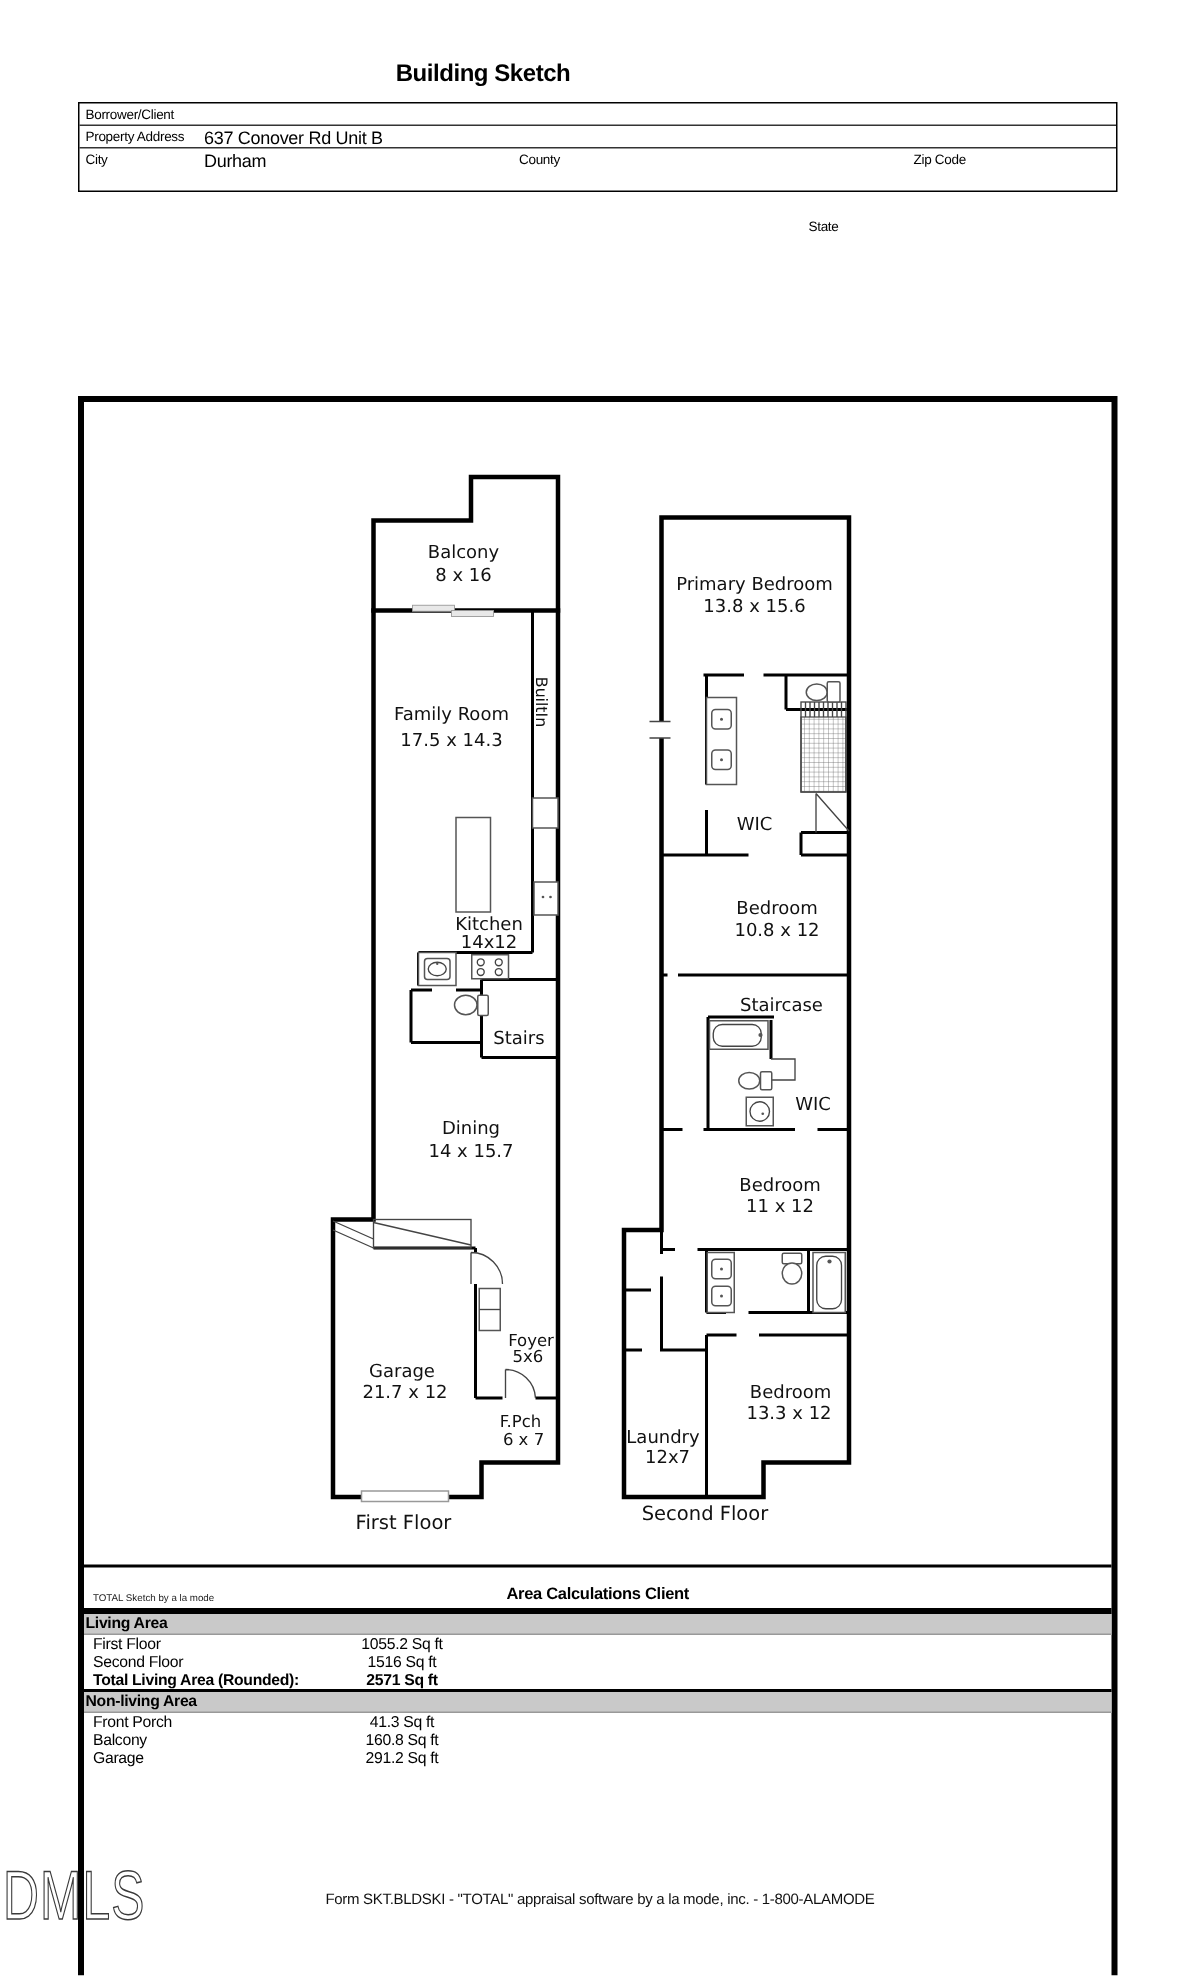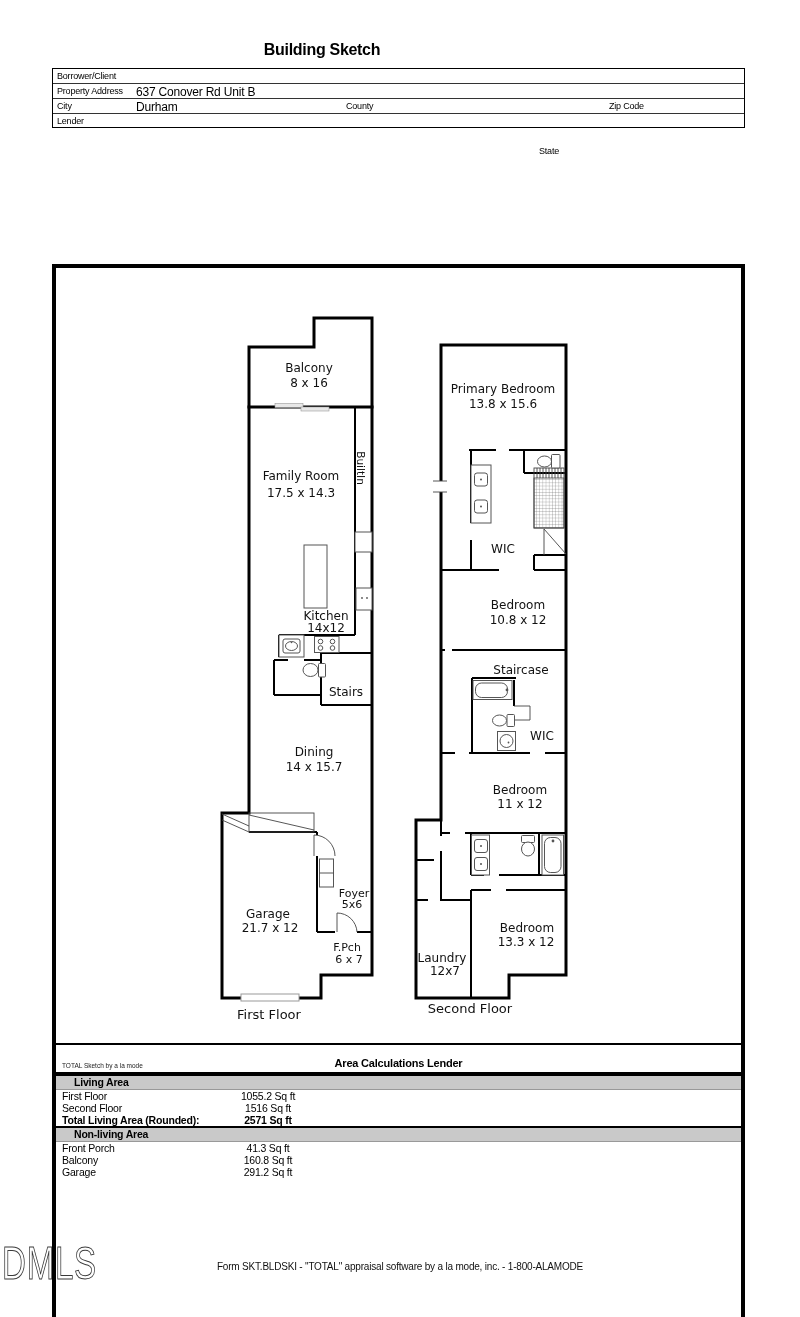--- a/index.html
+++ b/index.html
@@ -24,21 +24,21 @@
   .plansvg{position:absolute;left:0;top:0;}
   
   .summary{position:absolute;left:0;top:775px;width:685px;border-top:2px solid #000;}
   .sum-head{height:27px;position:relative;}
   .brand{position:absolute;left:6px;bottom:3px;font-size:6.5px;color:#222;letter-spacing:0;}
   .sum-title{position:absolute;left:0;right:0;bottom:3px;text-align:center;
              font-size:11px;font-weight:bold;letter-spacing:-0.2px;}
   .bar{height:4px;background:#000;}
   .line2{height:2px;background:#000;}
   .band{height:13px;background:#c9c9c9;border-bottom:1px solid #999;font-weight:bold;
-        font-size:10.5px;line-height:13px;padding-left:18px;letter-spacing:-0.2px;}
+        font-size:10.5px;line-height:13px;padding-left:1px;letter-spacing:-0.2px;}
   .srow{height:12px;position:relative;font-size:10.5px;line-height:12px;letter-spacing:-0.2px;}
   .srow .lab{position:absolute;left:6px;white-space:nowrap;}
   .srow .sval{position:absolute;left:0;width:344px;text-align:center;white-space:nowrap;padding-left:40px;}
   .total{font-weight:bold;}
   
   .logo{position:absolute;left:2px;top:1236px;font-size:46px;color:#fff;
         -webkit-text-stroke:1px #3a3a3a;letter-spacing:1px;
         transform:scaleX(0.72);transform-origin:left top;}
   .footer{position:absolute;top:1261px;left:0;width:800px;text-align:center;
           font-size:10px;letter-spacing:-0.2px;color:#111;}
@@ -68,23 +68,20 @@
     <div class="frow">
       <span class="flabel">Property Address</span>
       <span class="fvalue pos-val">637 Conover Rd Unit B</span>
     </div>
     <div class="frow">
       <span class="flabel">City</span>
       <span class="fvalue pos-val">Durham</span>
       <span class="flabel pos-county">County</span>
       <span class="flabel pos-state">State</span>
       <span class="flabel pos-zip">Zip Code</span>
-    </div>
-    <div class="frow">
-      <span class="flabel">Lender</span>
     </div>
   </div>
 
   <div class="sketchbox">
     <svg class="plansvg" width="685" height="775" viewBox="0 0 685 775">
       <defs>
         <pattern id="grd" width="3.2" height="3.2" patternUnits="userSpaceOnUse">
           <path d="M0 0 H3.2 M0 0 V3.2" stroke="#666" stroke-width="0.5" fill="none"></path>
         </pattern>
       </defs>
@@ -246,21 +243,21 @@
         <text class="lbl" x="470" y="678">13.3 x 12</text>
         <text class="lbl" x="386" y="694">Laundry</text>
         <text class="lbl" x="389" y="707">12x7</text>
         <text class="flr" x="414" y="745">Second Floor</text>
       </g>
     </svg>
 
     <div class="summary">
       <div class="sum-head">
         <span class="brand">TOTAL Sketch by a la mode</span>
-        <span class="sum-title">Area Calculations Lender</span>
+        <span class="sum-title">Area Calculations Client</span>
       </div>
       <div class="bar"></div>
       <div class="band">Living Area</div>
       <div class="srow">
         <span class="lab">First Floor</span>
         <span class="sval">1055.2 Sq ft</span>
       </div>
       <div class="srow">
         <span class="lab">Second Floor</span>
         <span class="sval">1516 Sq ft</span>

